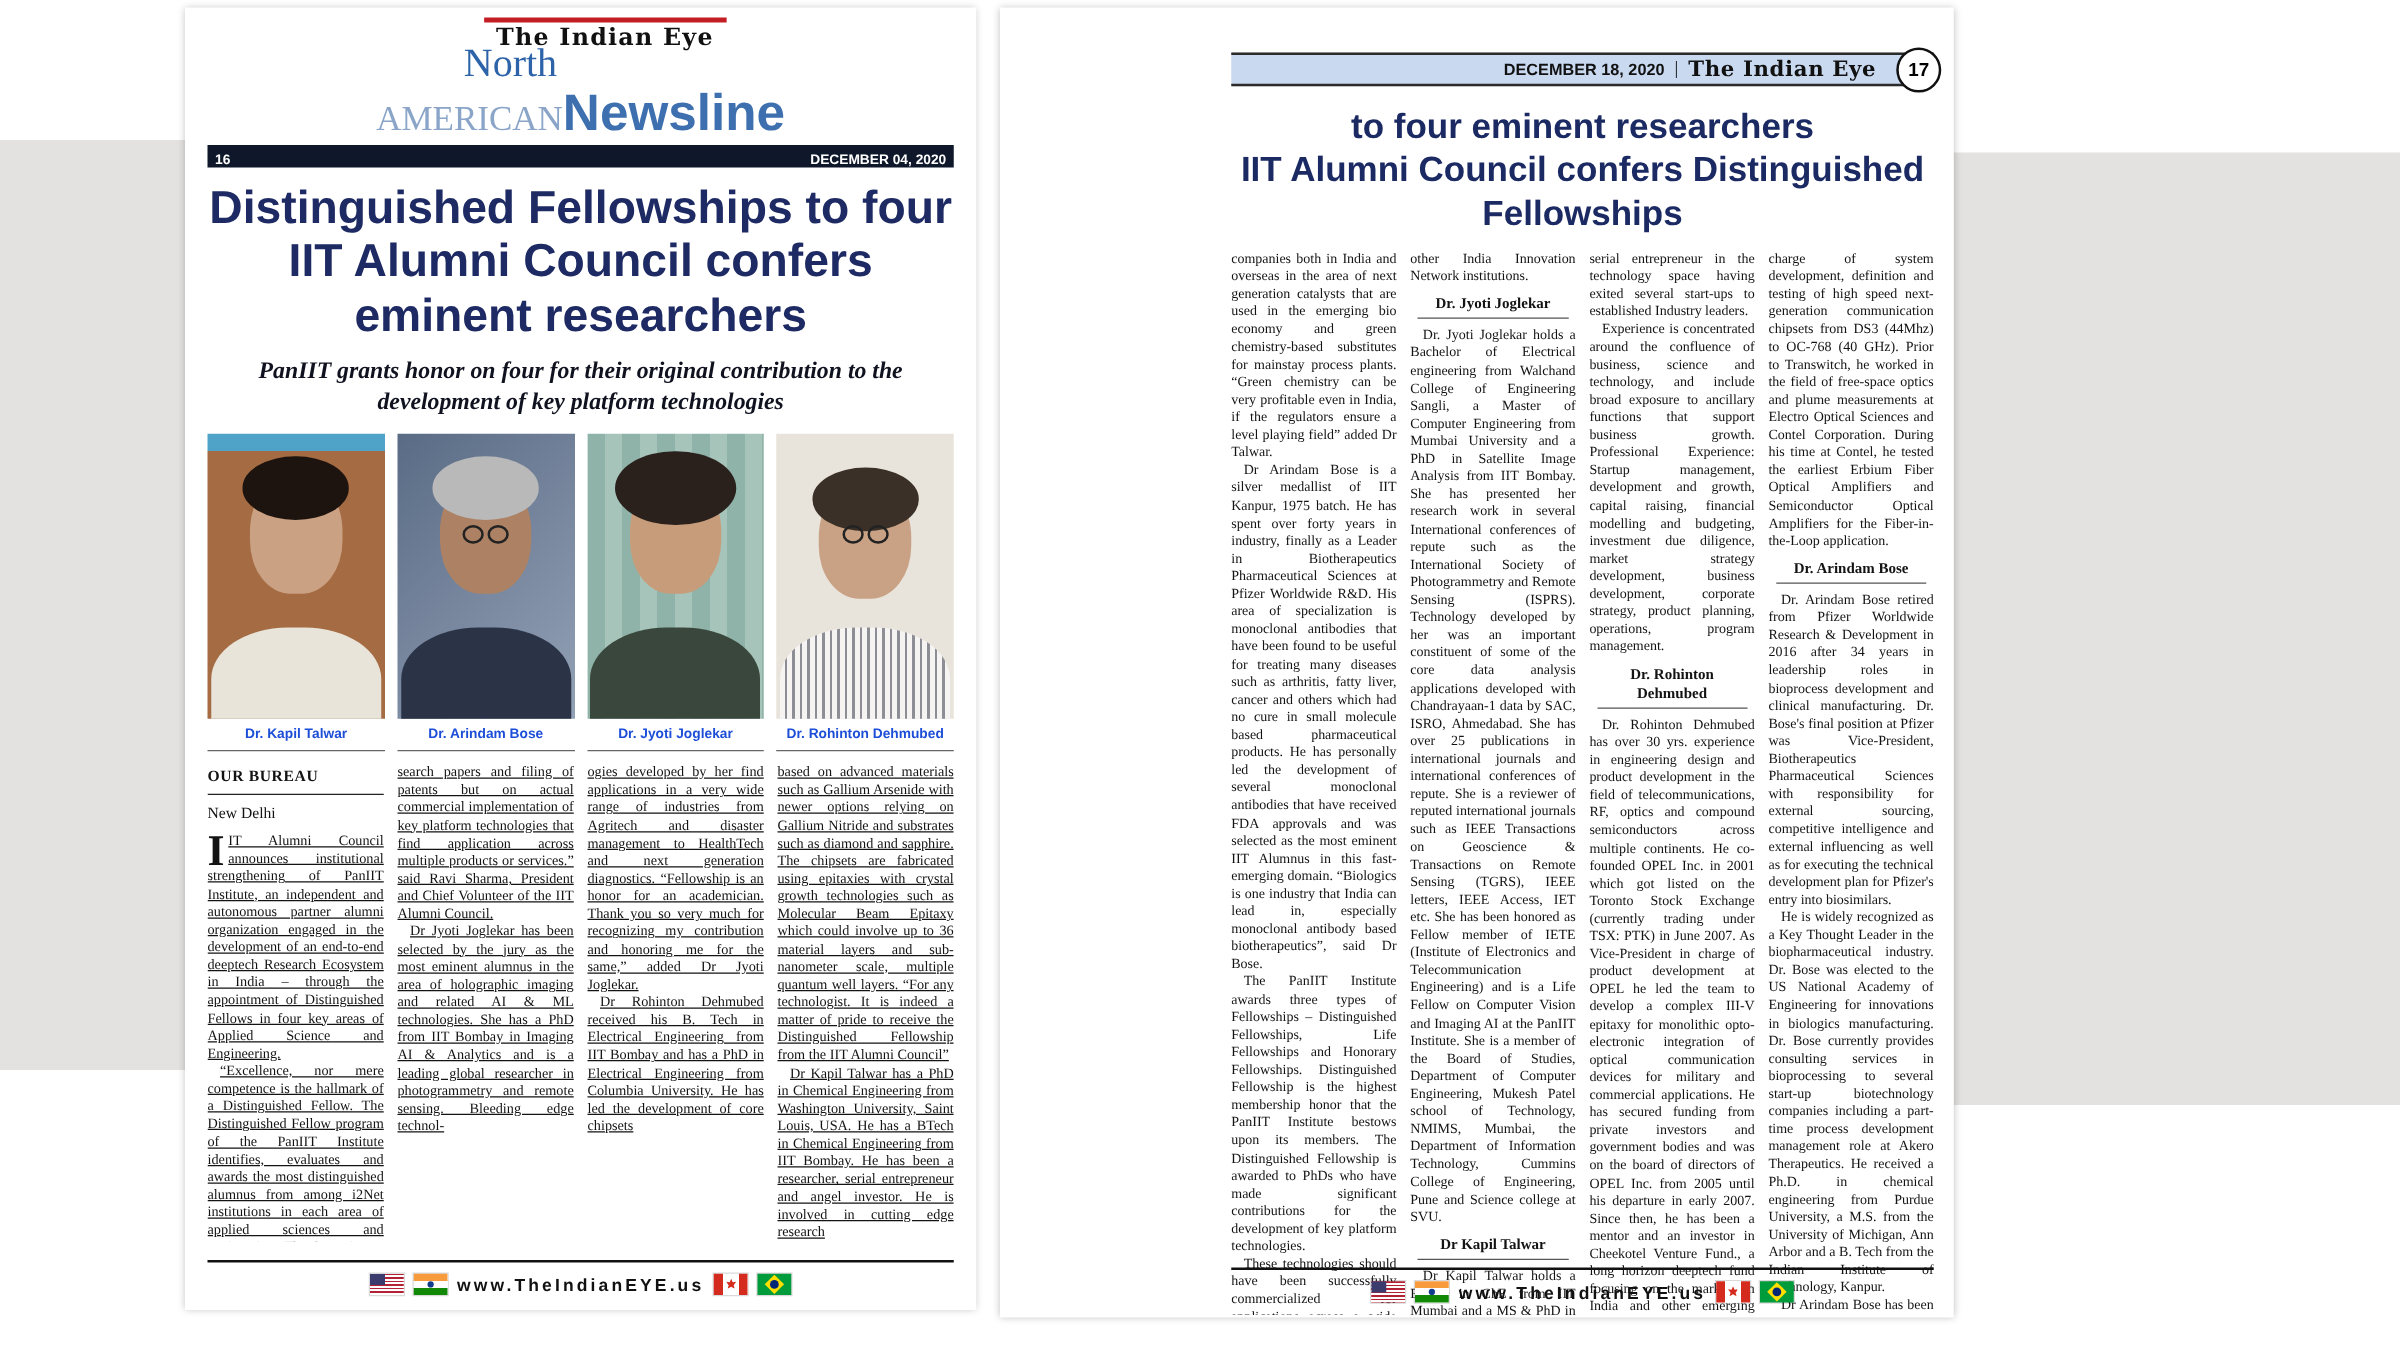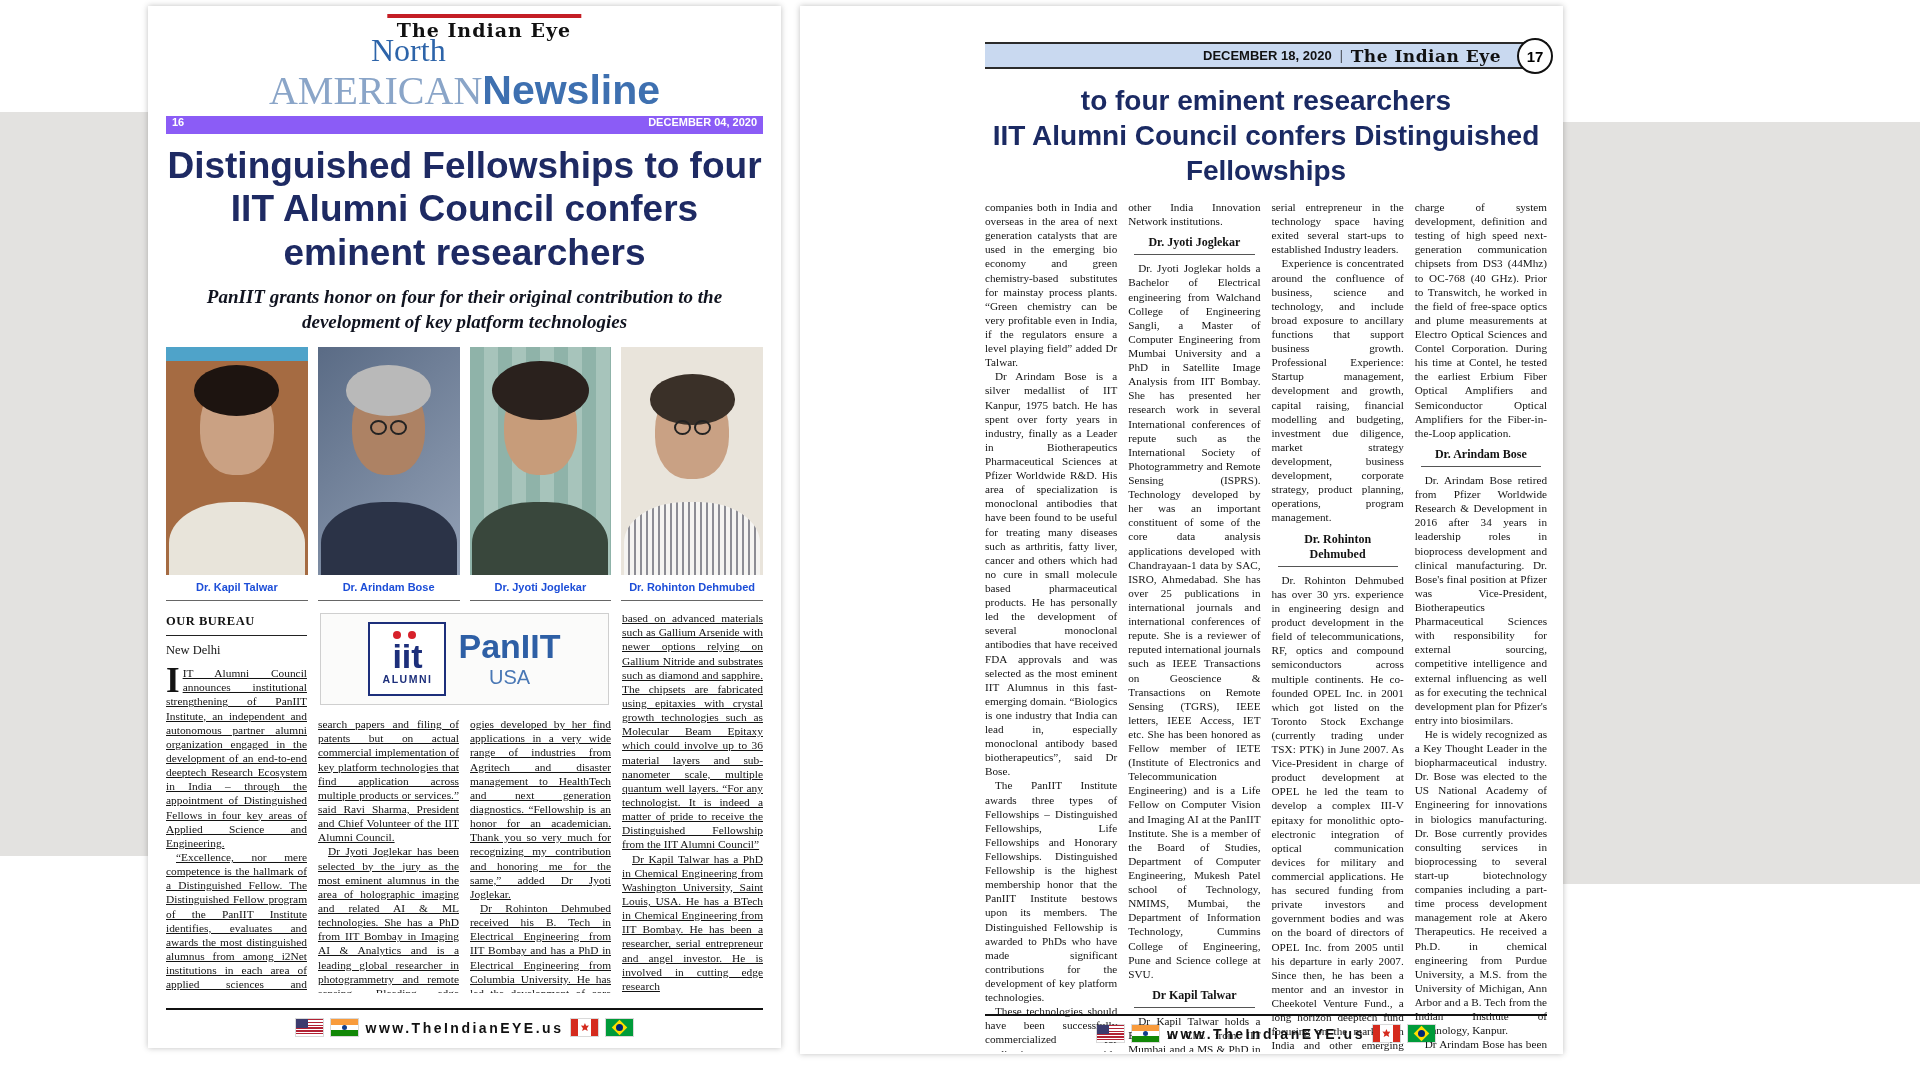--- a/index.html
+++ b/index.html
@@ -16,25 +16,25 @@
   #page-right { left:800px; top:6px; width:763px; height:1048px; padding:0 16px 0 185px; }
 
   
   .masthead { position:relative; height:98px; }
   .brand-blackletter { position:absolute; top:2px; left:50%; transform:translateX(-40%);
       font-family:"DejaVu Serif", serif; font-weight:bold; font-size:19px; color:#111;
       border-top:4px solid #c41e25; padding:1px 10px 0; letter-spacing:1px; }
   .mast-north { position:absolute; top:20px; left:205px; font-family:"Liberation Serif", serif;
       font-size:32px; color:#2d64a9; }
   .mast-main { position:absolute; bottom:-4px; width:100%; text-align:center; white-space:nowrap; }
-  .mast-american { font-family:"Liberation Serif", serif; font-size:40px; color:#8aa5c8; }
+  .mast-american { font-family:"Liberation Serif", serif; font-size:28px; color:#8aa5c8; }
   .mast-newsline { font-family:"Liberation Sans", sans-serif; font-weight:bold; font-size:41px; color:#3e70b0; }
 
-  .redbar { display:flex; justify-content:space-between; align-items:flex-start;
-      background:#8b5cf6; color:#fff; height:18px; padding:0 6px; margin-top:6px;
+  .redbar { display:flex; justify-content:space-between; align-items:flex-end;
+      background:#0f172a; color:#fff; height:18px; padding:0 6px; margin-top:6px;
       font-family:"Liberation Sans", sans-serif; font-weight:bold; font-size:11px; }
 
   .headline-left { margin-top:10px; text-align:center; color:#1e2a63;
       font-family:"Liberation Sans", sans-serif; font-weight:bold;
       font-size:37px; line-height:1.17; }
   .subhead { margin:10px auto 0; max-width:520px; text-align:center;
       font-style:italic; font-weight:bold; font-size:19px; line-height:1.35; color:#10131f; }
 
   
   .photo-row { display:grid; grid-template-columns:repeat(4,1fr); column-gap:10px; margin-top:12px; }
@@ -203,38 +203,20 @@
   </div>
 
   <div class="body-grid">
     <div class="bcol1">
       <div class="bureau">OUR BUREAU</div>
       <div class="location">New Delhi</div>
       <p class="noindent"><span class="dropcap">I</span><span>IT Alumni Council announces institutional strengthening of PanIIT Institute, an independent and autonomous partner alumni organization engaged in the development of an end-to-end deeptech Research Ecosystem in India – through the appointment of Distinguished Fellows in four key areas of Applied Science and Engineering.</span></p>
       <p>“Excellence, nor mere competence is the hallmark of a Distinguished Fellow. The Distinguished Fellow program of the PanIIT Institute identifies, evaluates and awards the most distinguished alumnus from among i2Net institutions in each area of applied sciences and engineering. The focus is not just on publication of re-</p>
     </div>
 
-    <div class="logo-box-wrap">
-      <div class="logo-box">
-        <div class="iit-square">
-          <div class="iit-letters">
-            <span class="iit-dots">
-                <i></i>
-                <i></i>
-              </span>
-            <span>iit</span>
-          </div>
-          <div class="iit-alumni">ALUMNI</div>
-        </div>
-        <div class="paniit-wrap">
-          <div class="paniit">PanIIT</div>
-          <div class="paniit-usa">USA</div>
-        </div>
-      </div>
-    </div>
 
     <div class="bcol2">
       <p class="noindent">search papers and filing of patents but on actual commercial implementation of key platform technologies that find application across multiple products or services.” said Ravi Sharma, President and Chief Volunteer of the IIT Alumni Council.</p>
       <p>Dr Jyoti Joglekar has been selected by the jury as the most eminent alumnus in the area of holographic imaging and related AI &amp; ML technologies. She has a PhD from IIT Bombay in Imaging AI &amp; Analytics and is a leading global researcher in photogrammetry and remote sensing. Bleeding edge technol-</p>
     </div>
 
     <div class="bcol3">
       <p class="noindent">ogies developed by her find applications in a very wide range of industries from Agritech and disaster management to HealthTech and next generation diagnostics. “Fellowship is an honor for an academician. Thank you so very much for recognizing my contribution and honoring me for the same,” added Dr Jyoti Joglekar.</p>
       <p>Dr Rohinton Dehmubed received his B. Tech in Electrical Engineering from IIT Bombay and has a PhD in Electrical Engineering from Columbia University. He has led the development of core chipsets</p>
     </div>

